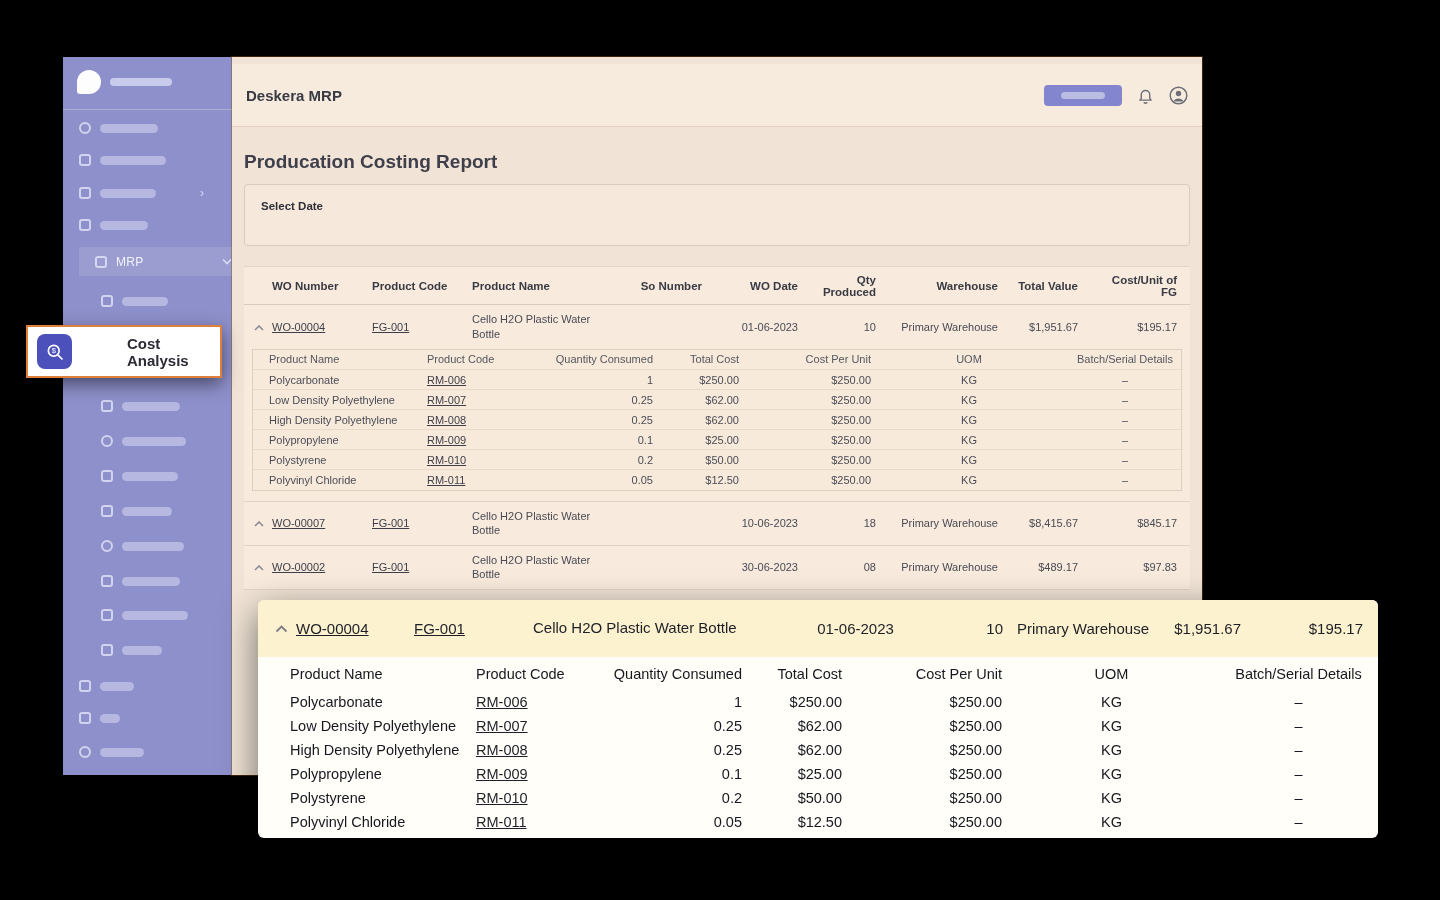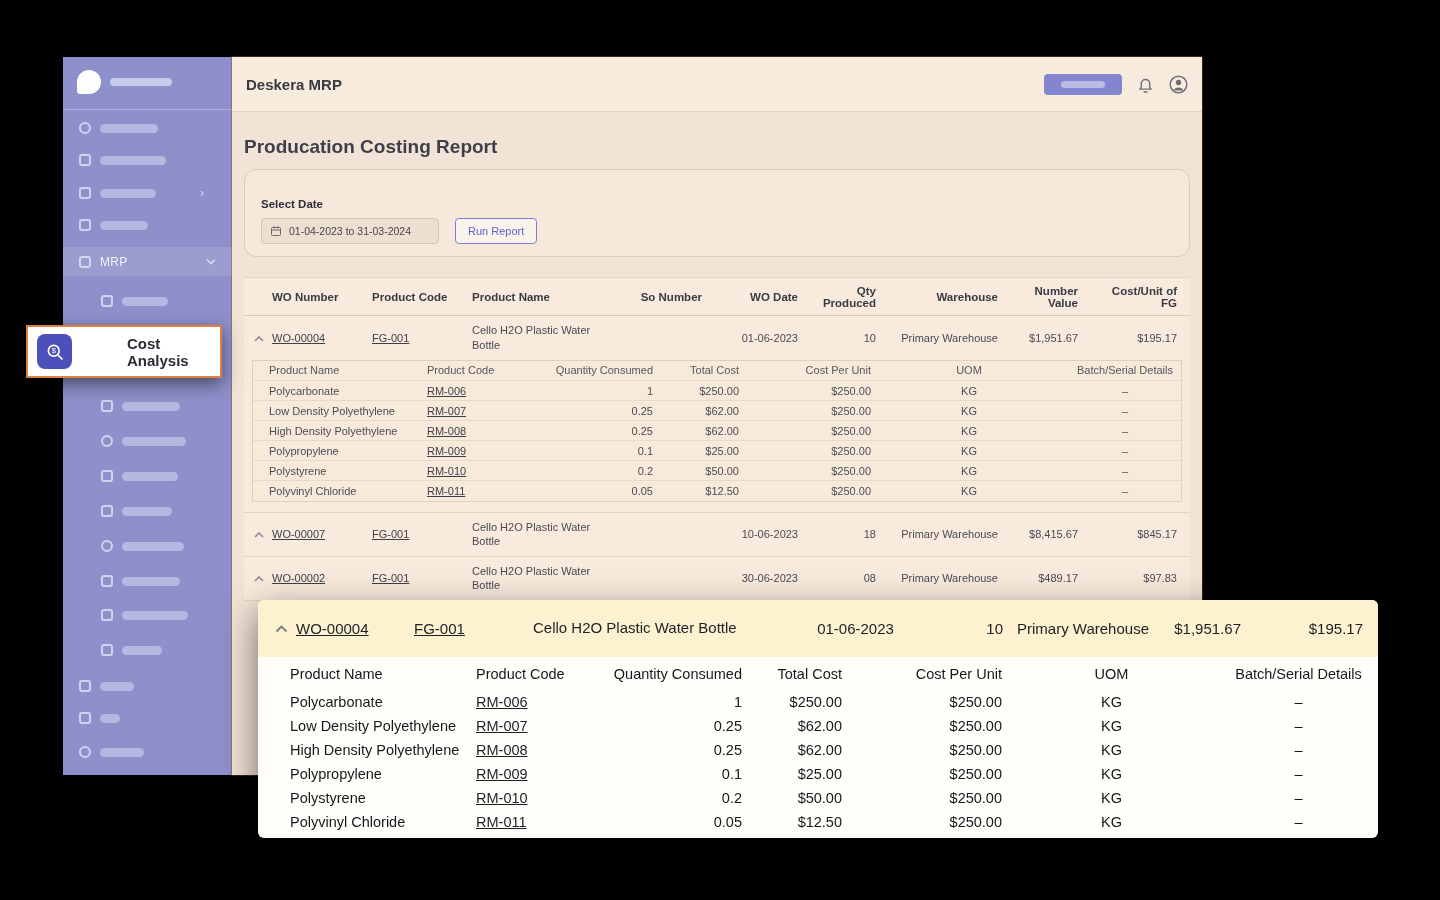--- a/index.html
+++ b/index.html
@@ -22,21 +22,21 @@
   .sb-logo { width: 24px; height: 24px; background: #fdfdfe; border-radius: 12px 12px 12px 3px; }
   .sb-logo-bar { width: 62px; height: 8px; border-radius: 4px; background: #c9cbec; }
   .sb-divider { position: absolute; top: 52px; left: 0; width: 100%; height: 1px; background: rgba(255,255,255,0.28); }
   .sb-item { position: absolute; left: 16px; display: flex; align-items: center; gap: 9px; height: 14px; }
   .sb-item.sub { left: 38px; }
   .sb-ic { width: 12px; height: 12px; border: 2px solid rgba(232,233,250,0.75); border-radius: 3px; flex: none; }
   .sb-ic.round { border-radius: 50%; }
   .sb-bar { height: 9px; border-radius: 4.5px; background: #b6b8e2; }
   .sb-chev { position: absolute; right: 12px; top: 0; color: #dadbf5; font-size: 12px; line-height: 14px; }
   .mrp-item {
-    position: absolute; left: 0; width: 100%; height: 29px;
+    position: absolute; left: 16px; width: 100%; height: 29px;
     background: rgba(255,255,255,0.12);
     display: flex; align-items: center; gap: 9px; padding: 0 16px;
   }
   .mrp-label { font-size: 12px; color: #f2f3fd; letter-spacing: .3px; }
   .mrp-chev { margin-left: auto; display: flex; }
 
   
   .callout {
     position: absolute; left: 26px; top: 325px; width: 196px; height: 53px;
     background: #fff; border: 2px solid #df7f3c;
@@ -50,35 +50,35 @@
   }
   .callout-label { font-size: 15px; font-weight: bold; color: #2a2b34; margin-left: 44px; }
 
   
   .window {
     position: absolute; left: 232px; top: 57px; width: 970px; height: 718px;
     background: #f1e4d6; z-index: 2;
     outline: 1px solid rgba(130,80,35,0.45);
   }
   .topbar {
-    height: 55px; background: #f7ebde; border-bottom: 1px solid #e2d1c0;
-    display: flex; align-items: center; justify-content: space-between; padding: 0 14px;
+    height: 63px; background: #f7ebde; border-bottom: 1px solid #e2d1c0;
+    display: flex; align-items: center; justify-content: space-between; padding: 0 14px; margin-top: 7px;
   }
   .app-title { font-size: 15px; font-weight: bold; color: #393a44; }
   .tb-right { display: flex; align-items: center; gap: 13px; }
   .tb-btn { width: 78px; height: 21px; border-radius: 4px; background: #8385cf; display: flex; align-items: center; justify-content: center; cursor: pointer; }
   .tb-btn-bar { width: 44px; height: 7px; border-radius: 3.5px; background: #bbbce1; }
   .tb-ic { width: 20px; height: 20px; display: flex; align-items: center; justify-content: center; cursor: pointer; }
 
   .content { padding: 0 12px; margin-top: 24px; }
   .page-title { font-size: 19px; font-weight: bold; color: #3e3f4a; margin: 16px 0 11px; }
 
   .filter-card {
-    height: 88px; background: #f6e9db; border: 1px solid #ddcab9; border-radius: 12px;
-    padding: 28px 16px;
+    height: 62px; background: #f6e9db; border: 1px solid #ddcab9; border-radius: 4px;
+    padding: 15px 16px;
   }
   .filter-label { font-size: 11.5px; font-weight: bold; color: #2e2f38; margin-bottom: 8px; }
   .filter-row { display: flex; align-items: center; gap: 16px; }
   .date-input {
     width: 178px; height: 26px; background: #eee0d1; border: 1px solid #d6c3b2; border-radius: 4px;
     display: flex; align-items: center; gap: 7px; padding: 0 8px;
     font-size: 10.5px; color: #45464f; cursor: pointer;
   }
   .run-btn {
     height: 26px; padding: 0 12px; background: rgba(255,255,255,0.45);
@@ -269,32 +269,20 @@
         </svg>
       </span>
     </div>
   </header>
 
   <div class="content">
     <h2 class="page-title">Producation Costing Report</h2>
 
     <section class="filter-card">
       <div class="filter-label">Select Date</div>
-      <div class="filter-row">
-        <div class="date-input">
-          <svg width="12" height="12" viewBox="0 0 24 24" fill="none" stroke="#6b6c76" stroke-width="2">
-            <rect x="3" y="5" width="18" height="16" rx="2"></rect>
-            <line x1="3" y1="10" x2="21" y2="10"></line>
-            <line x1="8" y1="2.5" x2="8" y2="7"></line>
-            <line x1="16" y1="2.5" x2="16" y2="7"></line>
-          </svg>
-          <span>01-04-2023 to 31-03-2024</span>
-        </div>
-        <button class="run-btn">Run Report</button>
-      </div>
     </section>
 
     <section class="table-card">
       <table class="main-table">
         <colgroup>
           <col style="width:24px">
             <col style="width:100px">
             <col style="width:100px">
             <col style="width:152px">
           <col style="width:86px">
@@ -307,21 +295,21 @@
         <thead>
           <tr>
             <th></th>
             <th class="al">WO Number</th>
             <th class="al">Product Code</th>
             <th class="al">Product Name</th>
             <th class="ac">So Number</th>
             <th class="ac">WO Date</th>
             <th class="ar">Qty Produced</th>
             <th class="ac">Warehouse</th>
-            <th class="ar pr12">Number Value</th>
+            <th class="ar pr12">Total Value</th>
             <th class="ar pr13">Cost/Unit of FG</th>
           </tr>
         </thead>
         <tbody>
 
           <tr class="wo-row open">
             <td class="ac"><span class="chev">
               <svg width="10" height="6" viewBox="0 0 10 6" fill="none" stroke="#8b8c96" stroke-width="1.6">
                     <polyline points="1,5 5,1 9,5"></polyline>
                   </svg>

